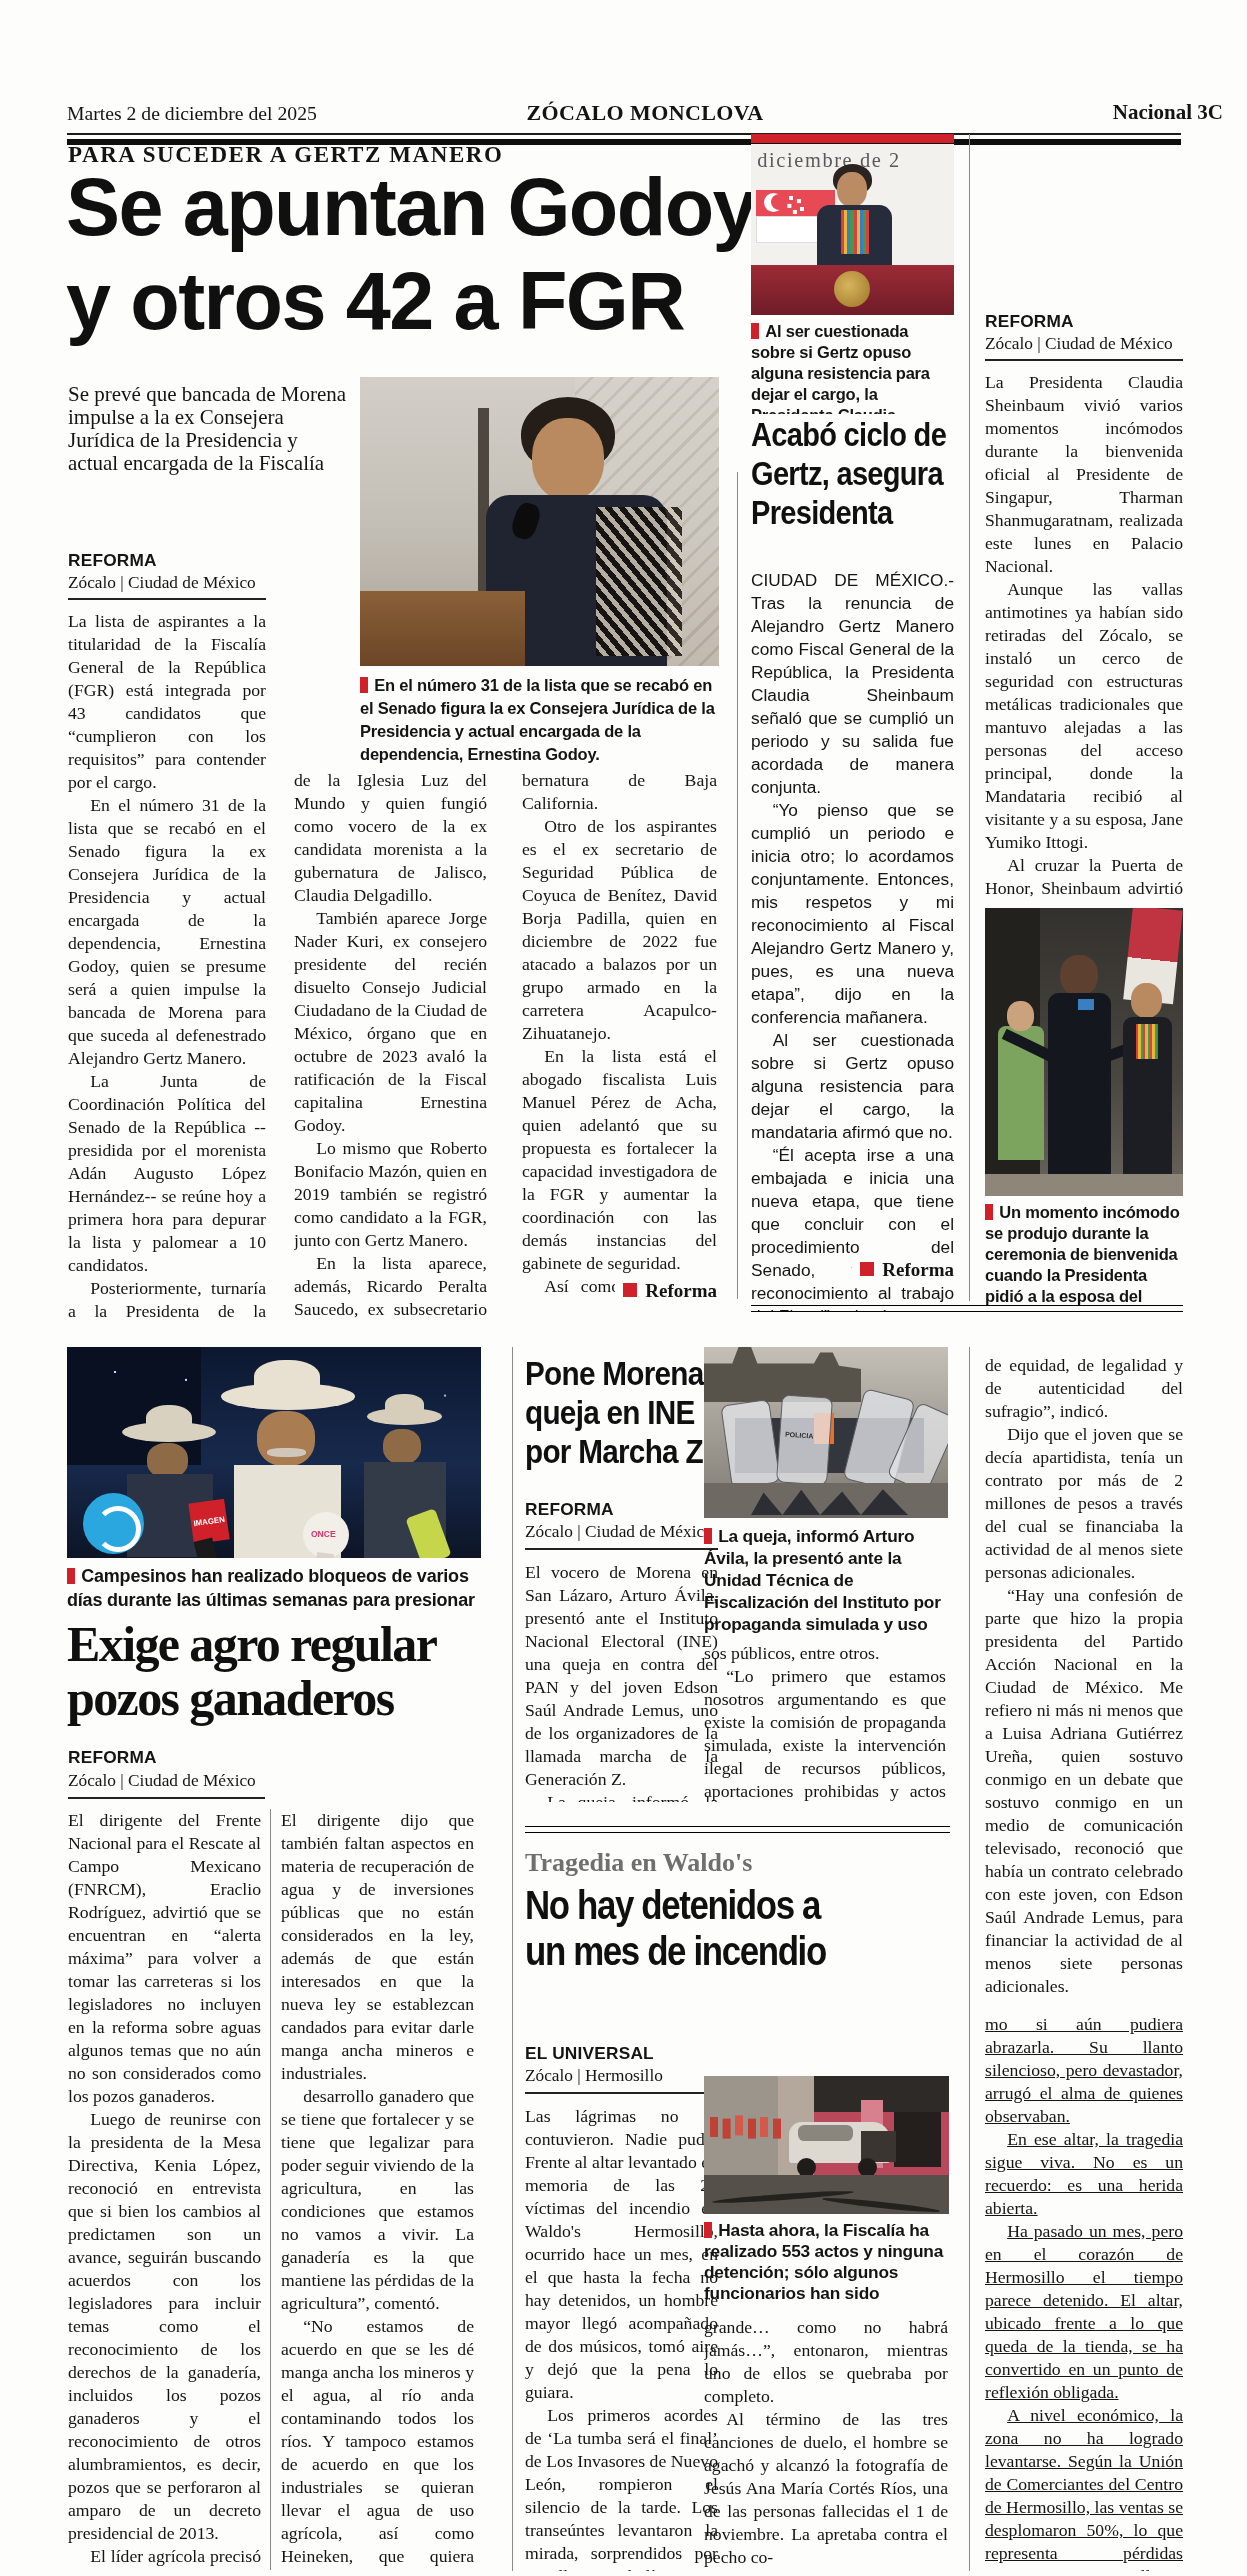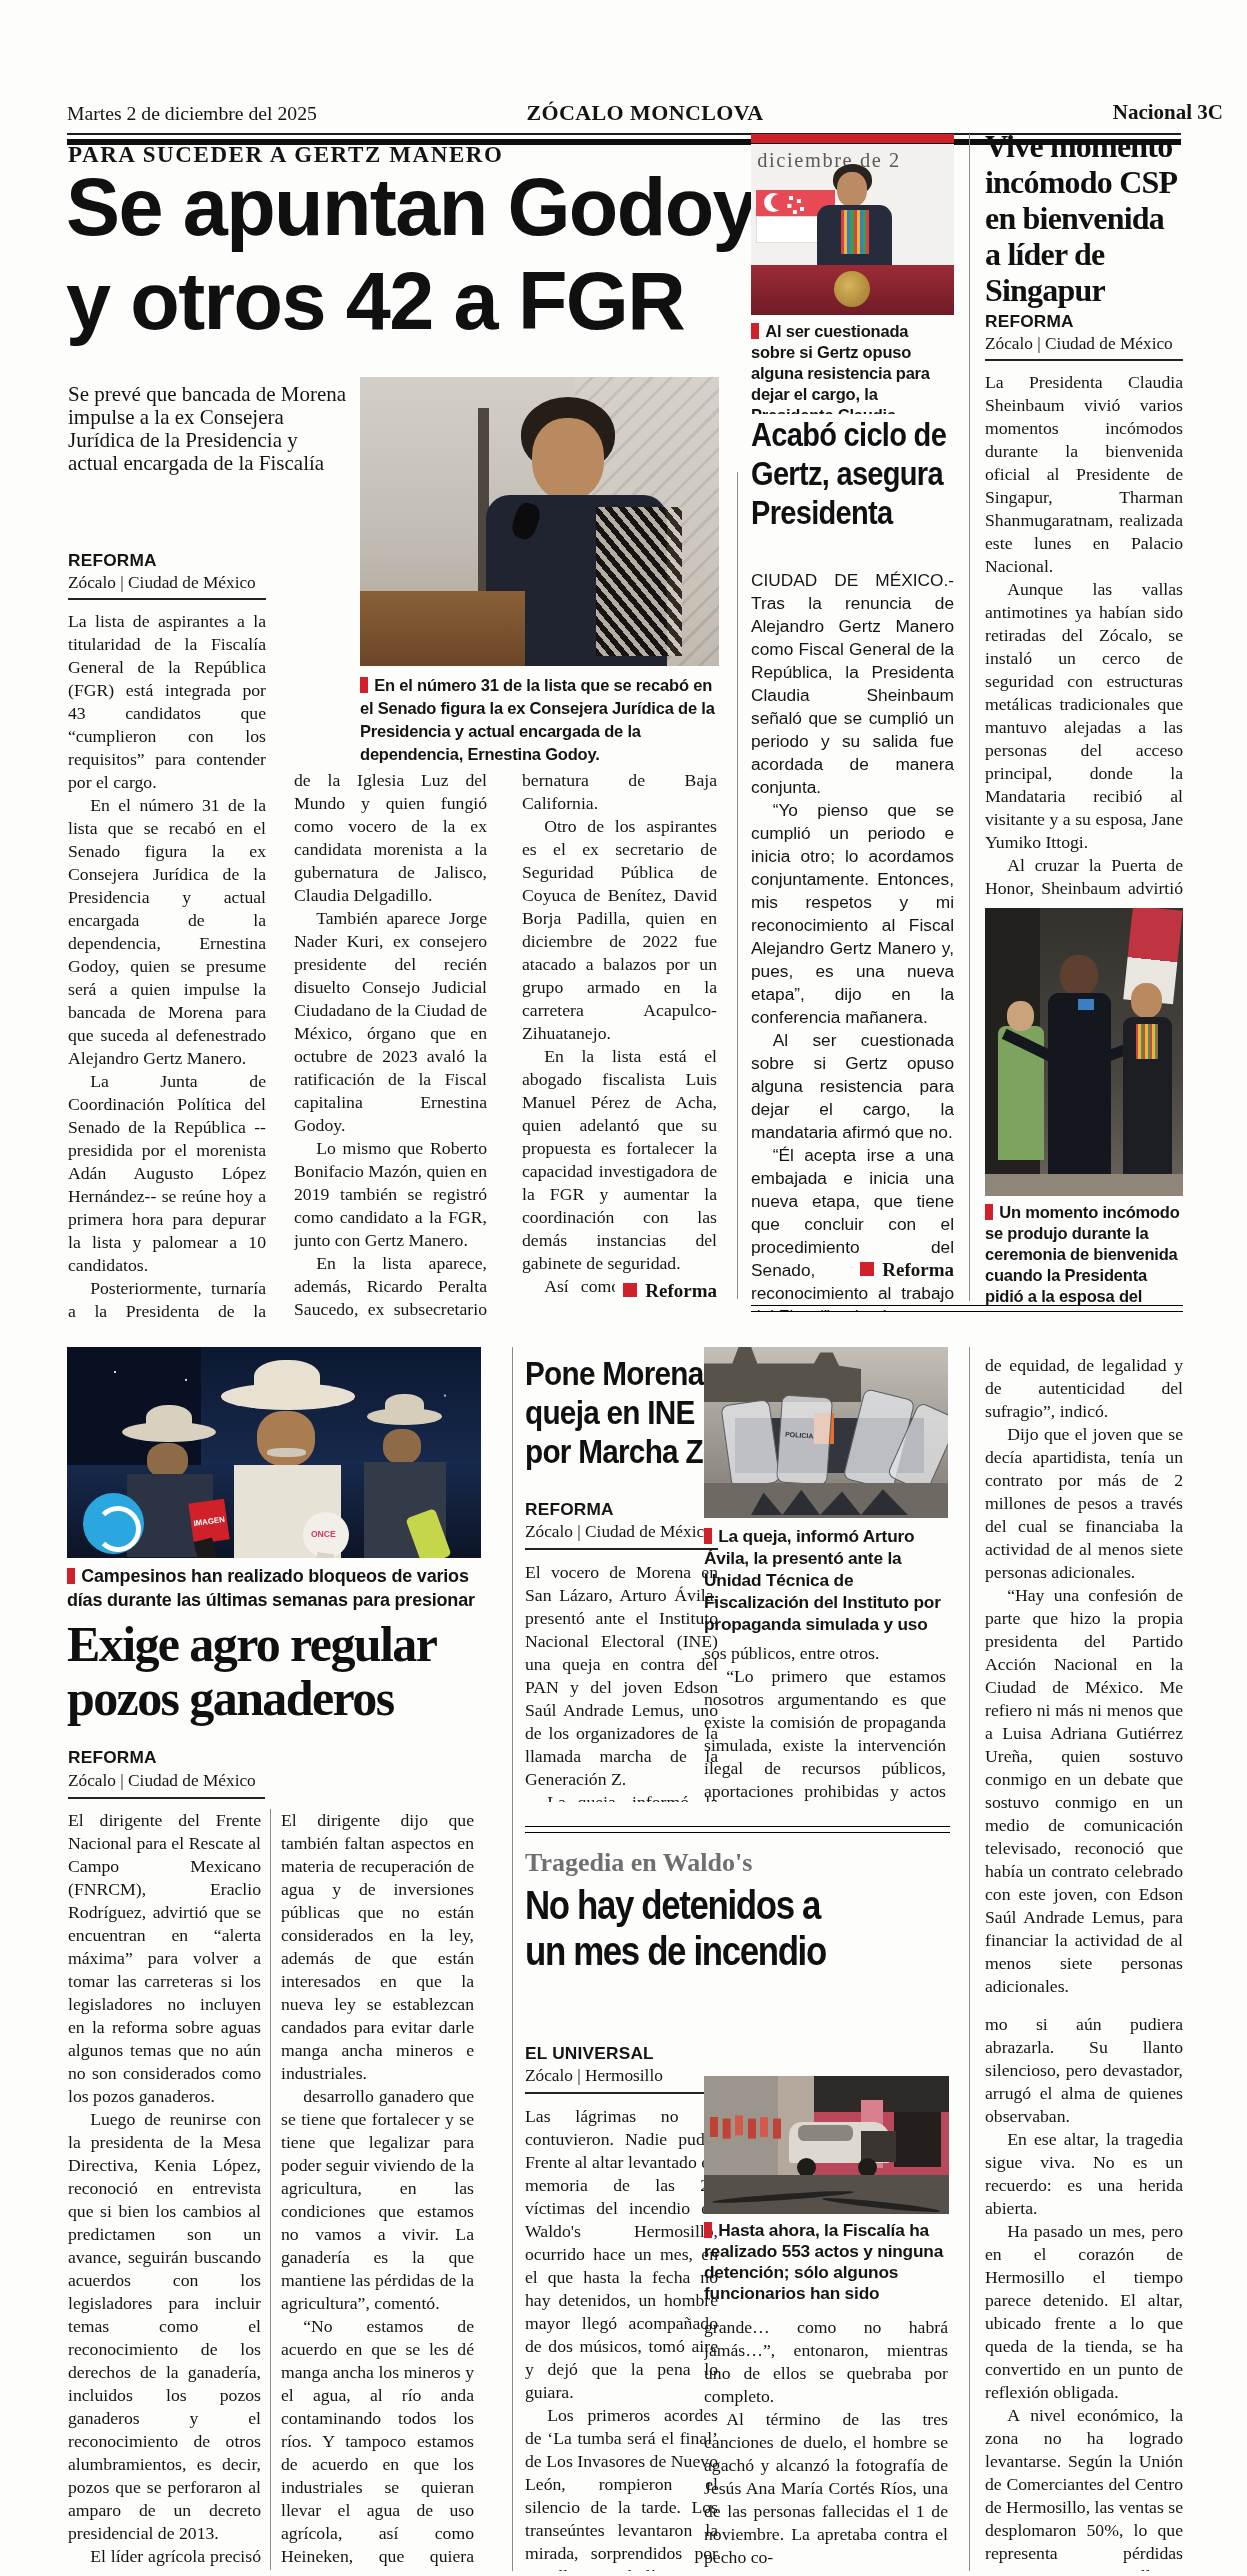--- a/index.html
+++ b/index.html
@@ -91,21 +91,21 @@
   .dbl-waldo{left:525px;top:1826px;width:425px;}
   .waldo-kick{left:525px;top:1848px;}
   .waldo-head{left:525px;top:1882px;width:472px;font-size:41px;line-height:46px;letter-spacing:-1.6px;}
   .waldo-ag{left:525px;top:2043px;}
   .waldo-loc{left:525px;top:2066px;}
   .waldo-rule{left:525px;top:2092px;width:193px;}
   .waldo-c{left:525px;top:2105px;width:193px;height:466px;}
   .ph-waldo{left:704px;top:2076px;width:245px;height:138px;}
   .cap-waldo{left:704px;top:2220px;width:245px;height:88px;font-size:17.3px;line-height:21px;}
   .waldo-d{left:704px;top:2316px;width:244px;height:256px;}
-  .waldo-e{left:985px;top:2013px;width:198px;height:558px;}
+  .waldo-e{left:985px;top:2013px;width:198px;height:558px;text-decoration:underline;}
   
   .tinytxt{font-family:"Liberation Sans",sans-serif;font-weight:bold;}
 </style>
 </head>
 <body>
 
 <div id="page">
 
   <div class="abs hdr-date">Martes 2 de diciembre del 2025</div>
   <div class="abs hdr-mast">ZÓCALO MONCLOVA</div>
@@ -187,27 +187,20 @@
       <p>CIUDAD DE MÉXICO.-Tras la renuncia de Alejandro Gertz Manero como Fiscal General de la República, la Presidenta Claudia Sheinbaum señaló que se cumplió un periodo y su salida fue acordada de manera conjunta.</p>
       <p>“Yo pienso que se cumplió un periodo e inicia otro; lo acordamos conjuntamente. Entonces, mis respetos y mi reconocimiento al Fiscal Alejandro Gertz Manero y, pues, es una nueva etapa”, dijo en la conferencia mañanera.</p>
       <p>Al ser cuestionada sobre si Gertz opuso alguna resistencia para dejar el cargo, la mandataria afirmó que no.</p>
       <p>“Él acepta irse a una embajada e inicia una nueva etapa, que tiene que concluir con el procedimiento del Senado, y nuestro reconocimiento al trabajo del Fiscal”, reiteró.</p>
     </div>
   <div class="gertz-sign" style="position:absolute;">
     <div class="signoff"><span class="sq"></span><span>Reforma</span></div>
   </div>
   <div class="abs dbl dbl-right"></div>
 
-  <div class="abs headserif csp-head">
-    <span style="display:block;">Vive momento</span>
-    <span style="display:block;">incómodo CSP</span>
-    <span style="display:block;">en bienvenida</span>
-    <span style="display:block;">a líder de</span>
-    <span style="display:block;">Singapur</span>
-  </div>
   <div class="abs agency csp-ag">REFORMA</div>
   <div class="abs loc csp-loc">Zócalo | Ciudad de México</div>
   <div class="abs byrule csp-rule"></div>
   <div class="abs bodycol csp-body">
       <p>La Presidenta Claudia Sheinbaum vivió varios momentos incómodos durante la bienvenida oficial al Presidente de Singapur, Tharman Shanmugaratnam, realizada este lunes en Palacio Nacional.</p>
       <p>Aunque las vallas antimotines ya habían sido retiradas del Zócalo, se instaló un cerco de seguridad con estructuras metálicas tradicionales que mantuvo alejadas a las personas del acceso principal, donde la Mandataria recibió al visitante y a su esposa, Jane Yumiko Ittogi.</p>
       <p>Al cruzar la Puerta de Honor, Sheinbaum advirtió que la cónyuge del Presidente de Singapur caminaba unos pasos atrás, por lo que se detuvo e hizo un gesto para invitarla a avanzar al mismo ritmo. No obstante, ya en el patio central, Yumiko Ittogi volvió a separarse y caminó detrás de ambos mandatarios.</p>
     </div>
 
   <div class="abs photo ph-sing">

